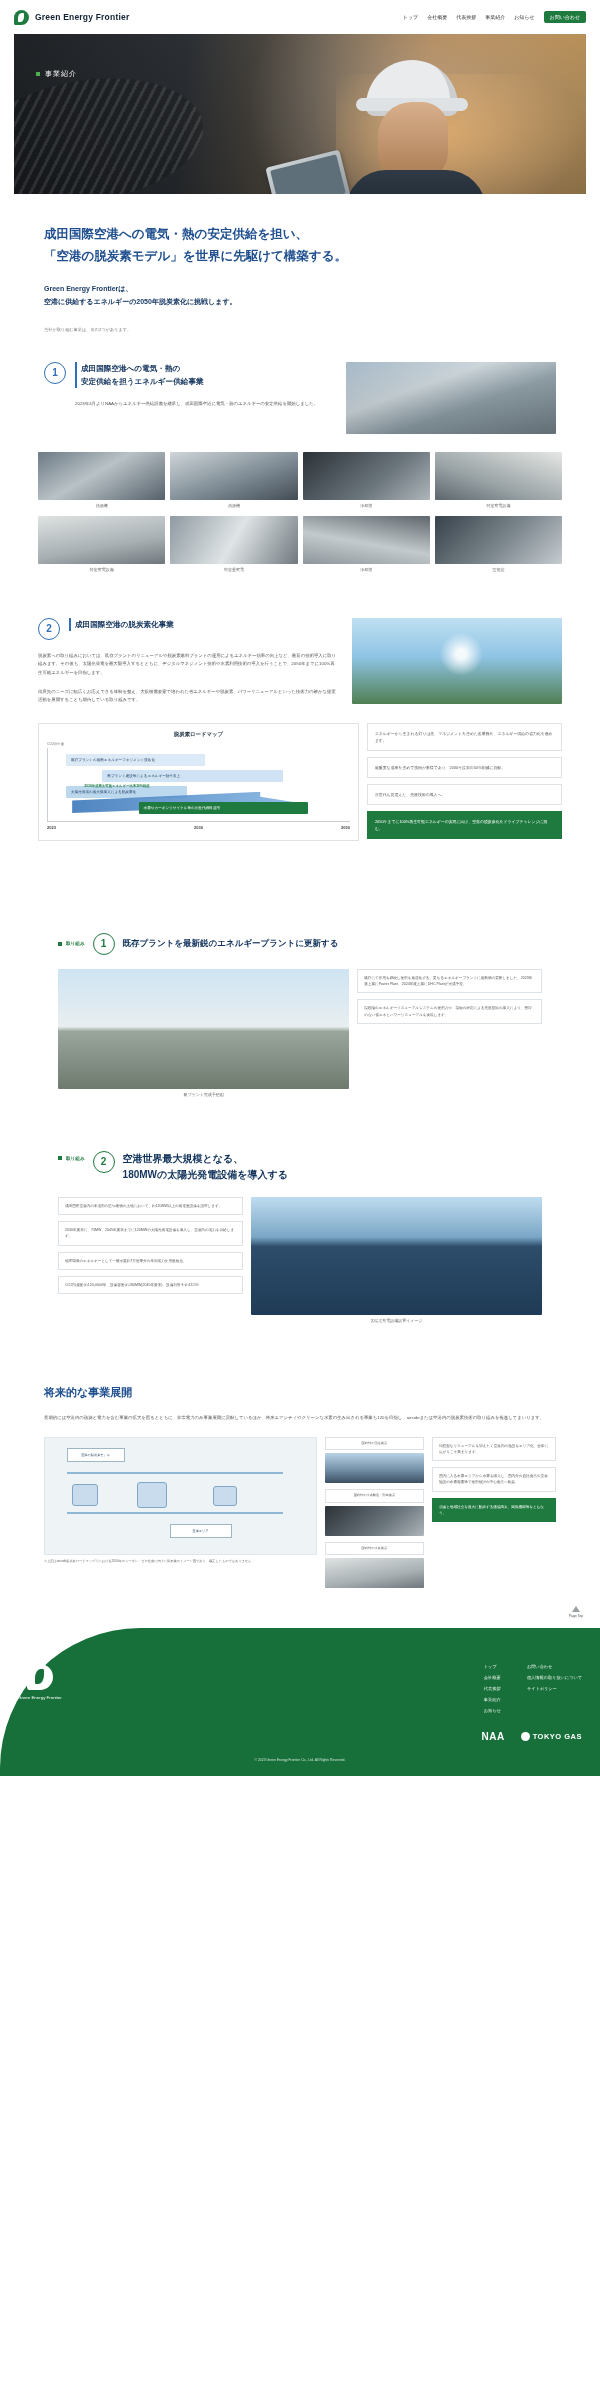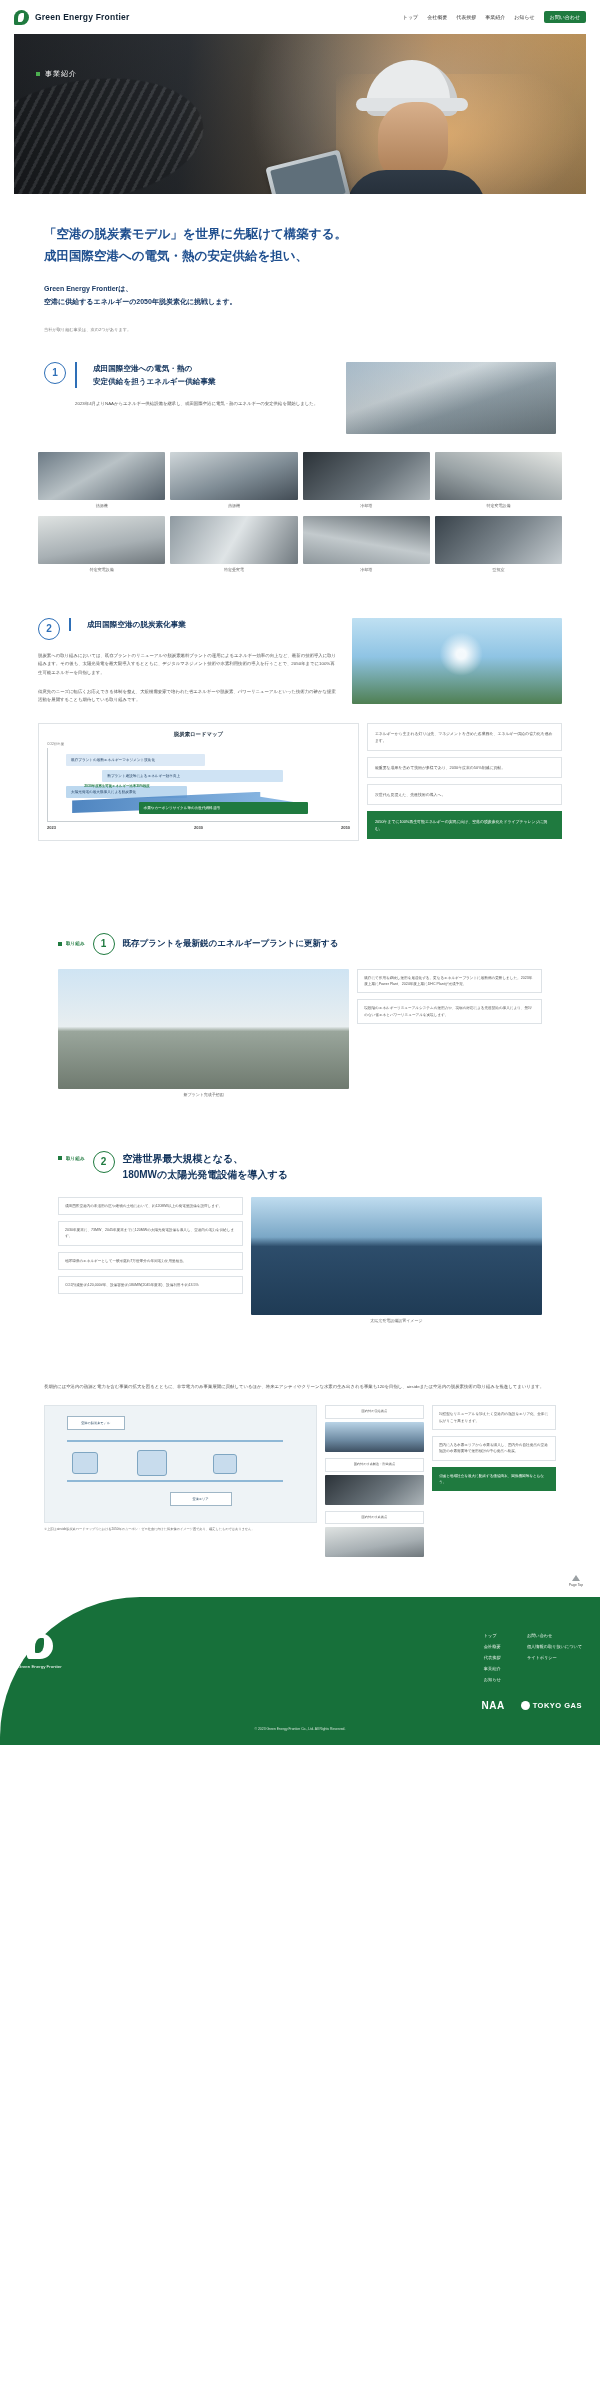--- a/index.html
+++ b/index.html
@@ -145,21 +145,21 @@
   
   .numbered { display: flex; align-items: flex-start; gap: 9px; }
   .num-badge {
     width: 22px; height: 22px; border-radius: 50%;
     border: 1px solid #2e6fb7; color: #2e6fb7;
     display: flex; align-items: center; justify-content: center;
     font-size: 10px; font-weight: bold; flex: 0 0 auto;
   }
   .num-heading {
     font-size: 7.6px; line-height: 1.75; font-weight: bold; color: #12335c;
-    border-left: 2px solid #2e6fb7; padding-left: 16px;
+    border-left: 2px solid #2e6fb7; padding-left: 4px;
   }
   .body-text { font-size: 4.4px; line-height: 1.95; color: #555; }
 
   
   .photo { background-size: cover; background-position: center; border-radius: 1px; }
   .ph-airport {
     background:
       linear-gradient(180deg, rgba(255,255,255,.08), rgba(0,0,0,.12)),
       linear-gradient(160deg,#9fb4c4 0%,#c9d3d8 35%,#8a9aa3 60%,#6f7d84 100%);
   }
@@ -315,22 +315,22 @@
   <div class="hero-copy">
     <div class="hero-sub">
       <span class="dot"></span>
       <span>事業紹介</span>
     </div>
   </div>
 </section>
 
 <section class="lead">
   <h2>
+    <div>成田国際空港への電気・熱の安定供給を担い、</div>
     <div>「空港の脱炭素モデル」を世界に先駆けて構築する。</div>
-    <div>成田国際空港への電気・熱の安定供給を担い、</div>
   </h2>
   <div class="lead-sub">
     <div>Green Energy Frontierは、</div>
     <div>空港に供給するエネルギーの2050年脱炭素化に挑戦します。</div>
   </div>
   <div class="lead-note">当社が取り組む事業は、次の2つがあります。</div>
 </section>
 
 <section class="section blob-wrap" style="margin-top:28px;position:relative;">
   <div class="blob" style="top:-6px;height:230px;left:-60px;right:-10px;border-radius:0 0 0 180px;background:#f2f3f1;"></div>
@@ -484,20 +484,21 @@
       </div>
       <div style="flex:1 1 60%;">
         <div class="photo ph-solar" style="height:118px;"></div>
         <div class="caption">太陽光発電設備設置イメージ</div>
       </div>
     </div>
   </div>
 </section>
 
 <section class="section" style="margin-top:60px;padding:0 44px;">
+  <h2 class="h2-green" style="font-size:11px;">将来的な事業展開</h2>
   <p class="body-text" style="margin-top:12px;">長期的には空港内の熱源と電力を含む事業の拡大を図るとともに、非常電力のみ事業展開に貢献しているほか、将来エアシティやクリーンな水素の生み出される事業も120を目指し、airsideまたは空港内の脱炭素技術の取り組みを推進してまいります。</p>
 
   <div style="display:flex;gap:8px;margin-top:14px;align-items:flex-start;">
     <div style="flex:1 1 55%;">
       <div class="diagram">
         <div class="dg-pipe" style="left:8%;top:34px;width:80%;"></div>
         <div class="dg-pipe" style="left:8%;top:74px;width:80%;"></div>
         <div class="dg-tank" style="left:10%;top:46px;width:26px;height:22px;"></div>
         <div class="dg-tank" style="left:34%;top:44px;width:30px;height:26px;"></div>
         <div class="dg-tank" style="left:62%;top:48px;width:24px;height:20px;"></div>

